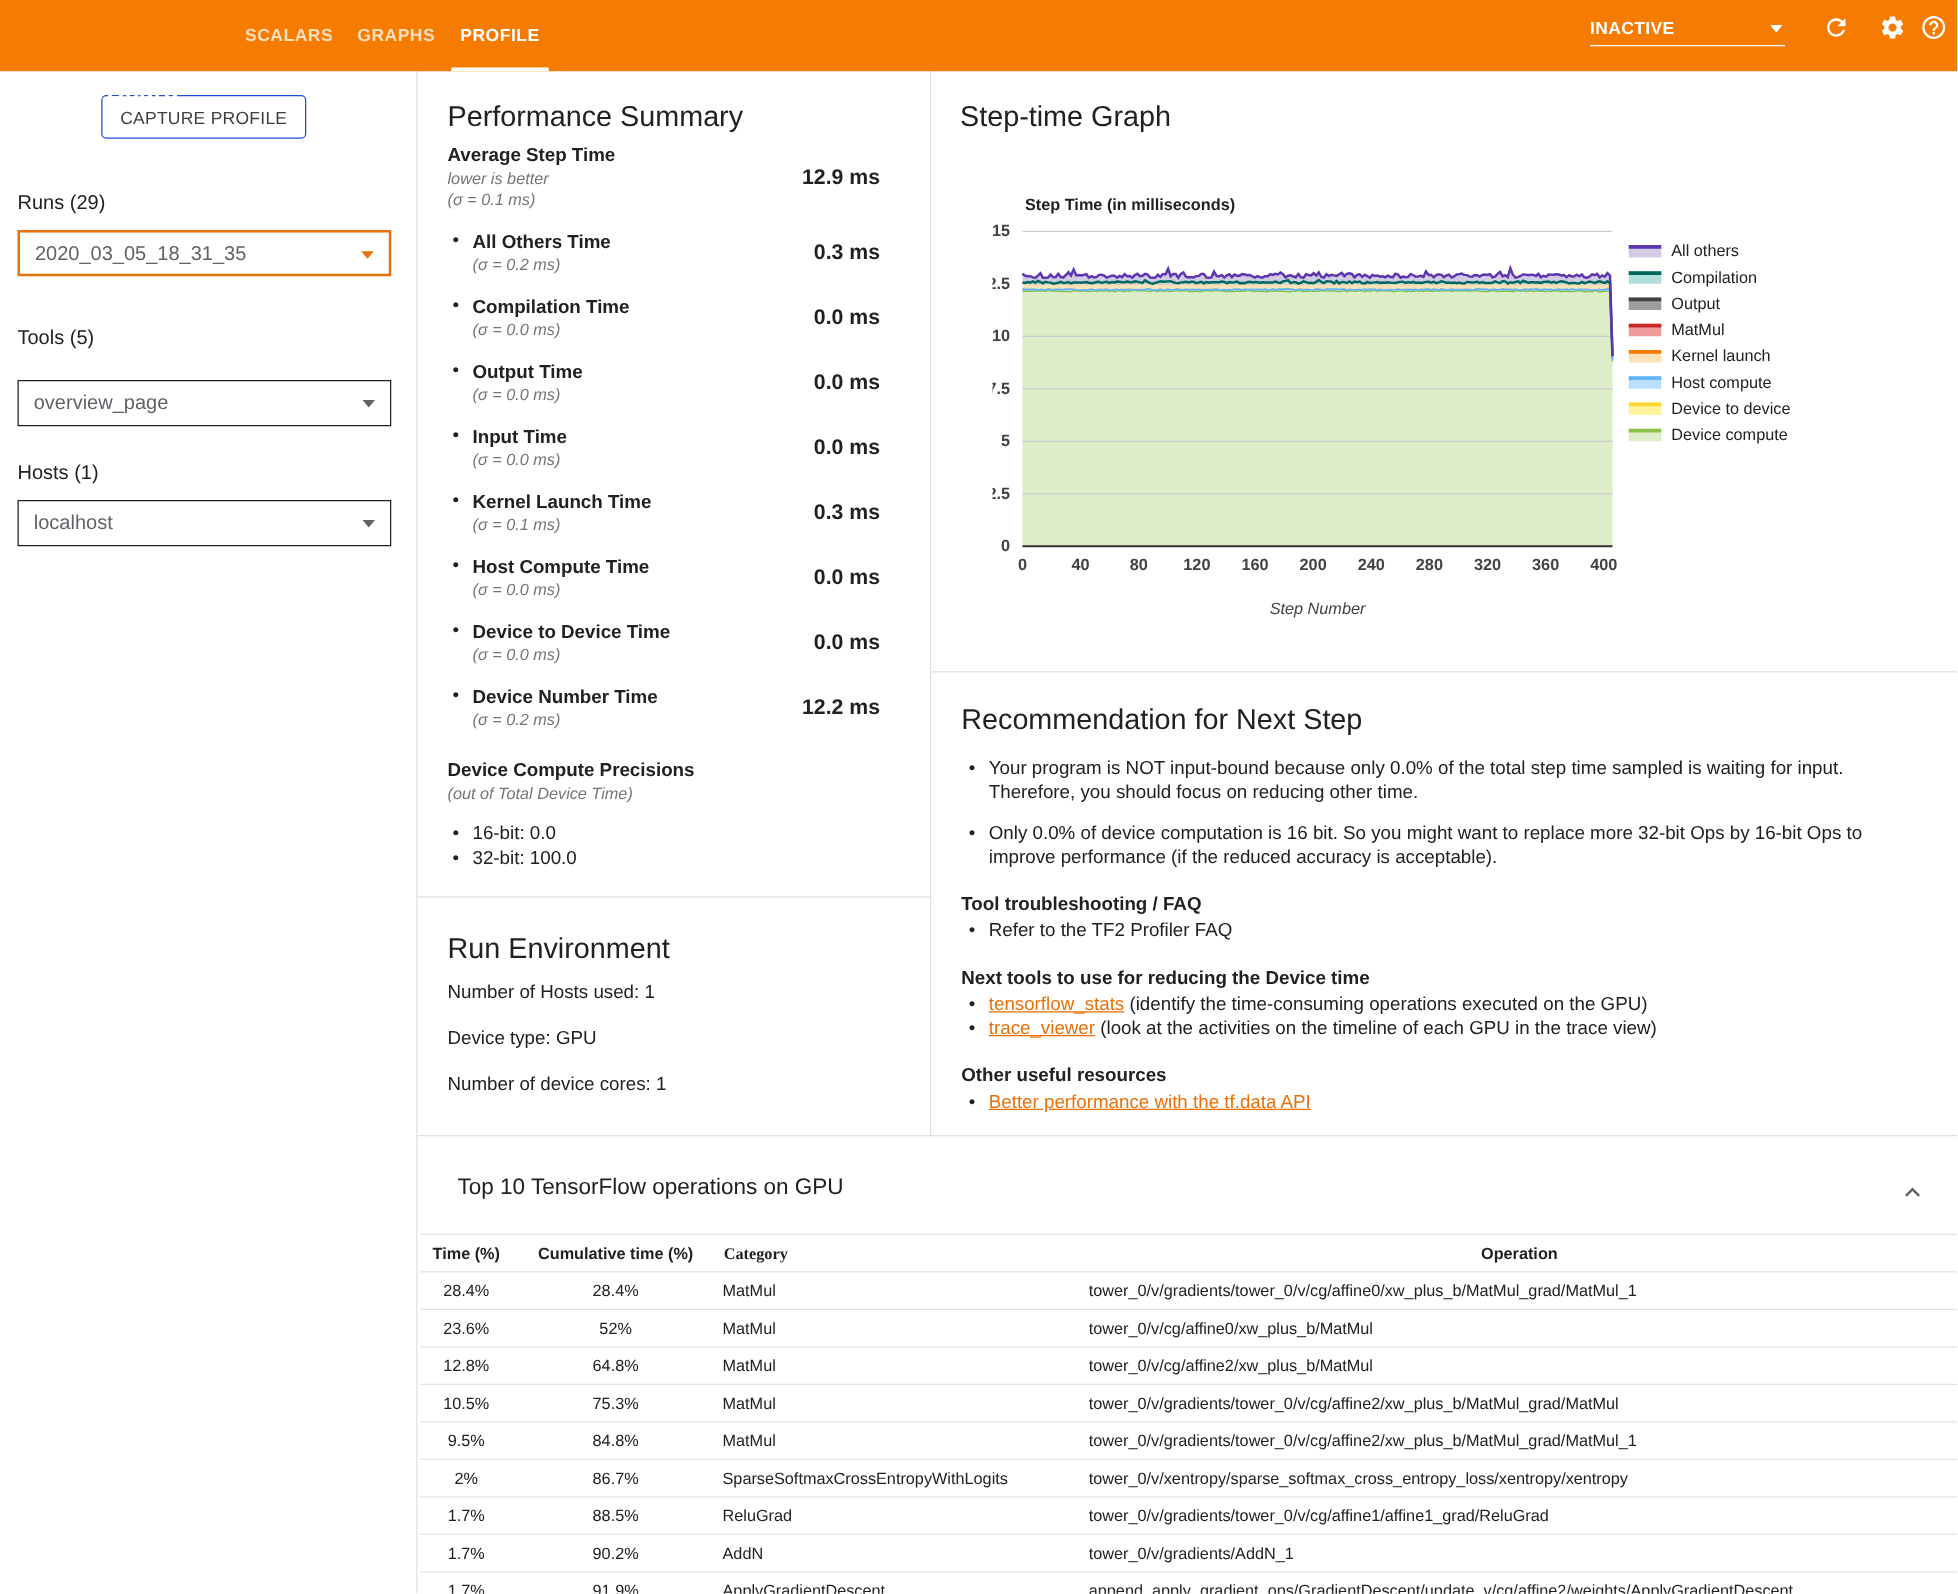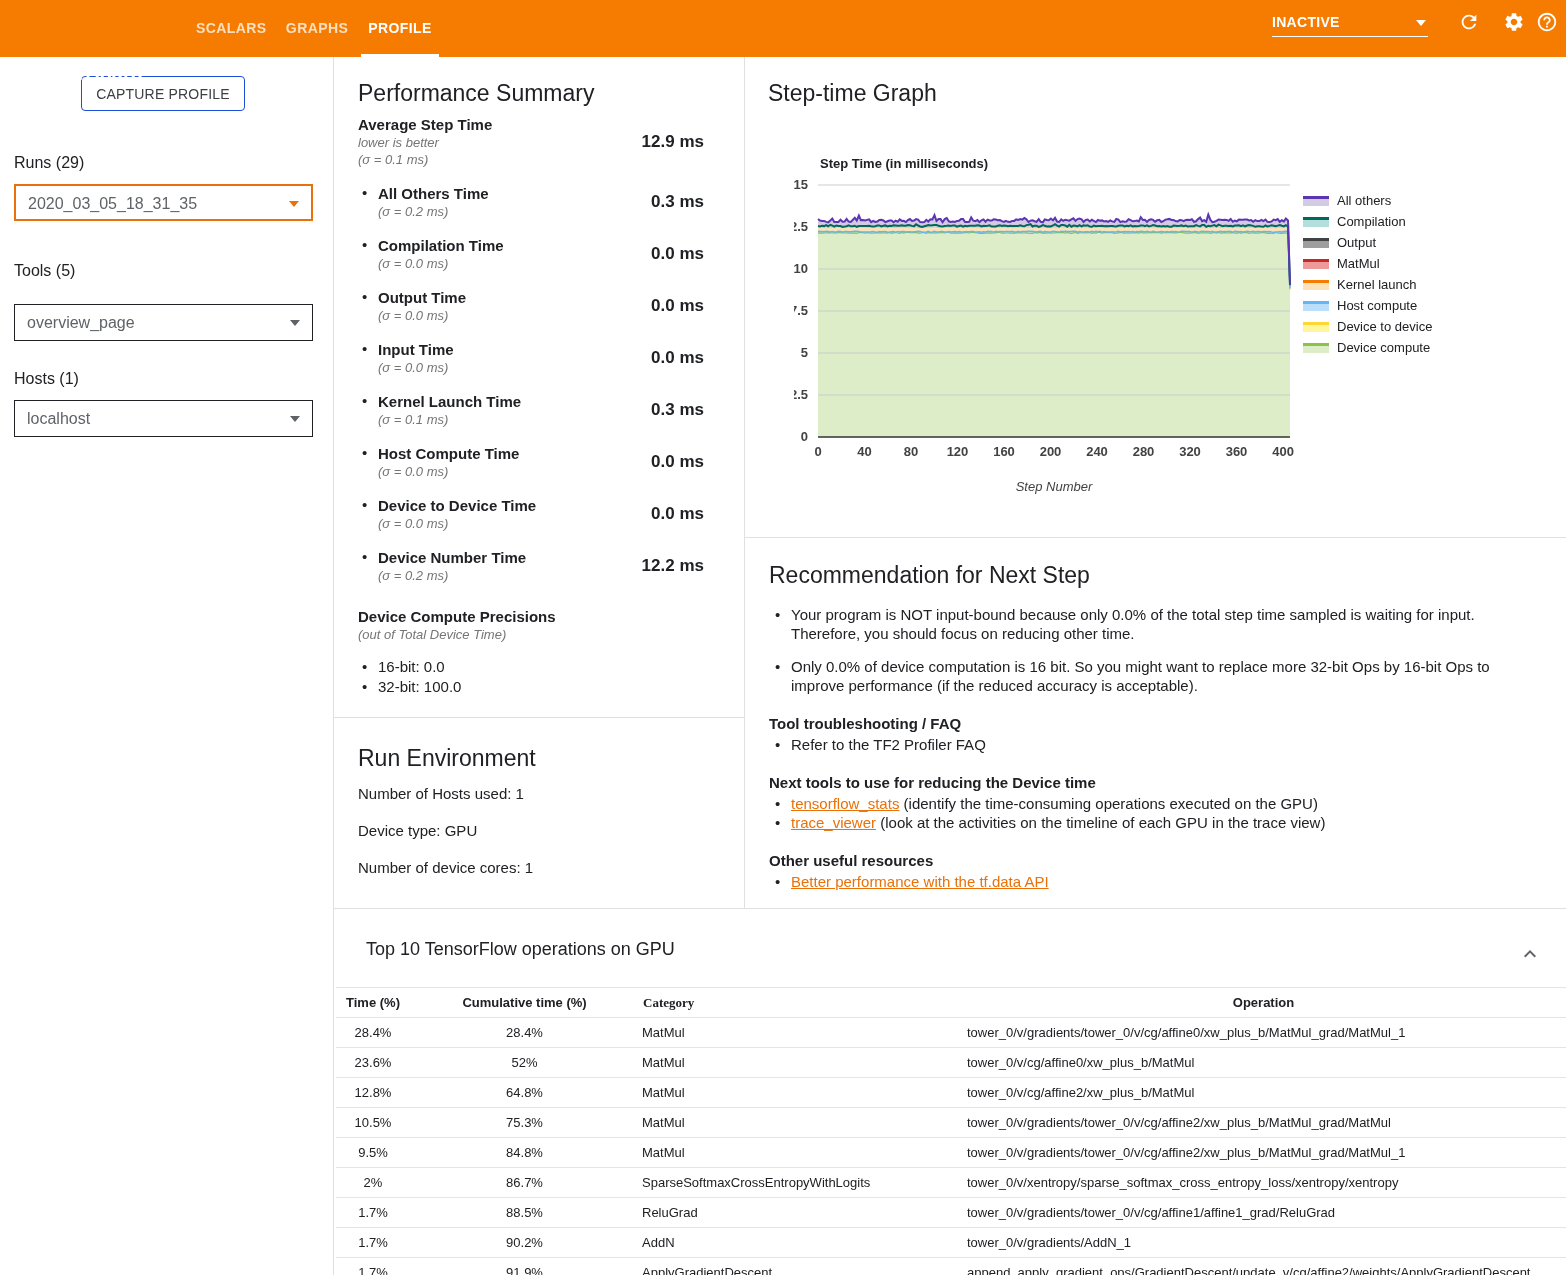--- a/index.html
+++ b/index.html
@@ -88,21 +88,21 @@
   .rec-li { position:relative; padding-left:22px; font-size:15px; line-height:19px; color:#202124; }
   .rec-li::before { content:"•"; position:absolute; left:6px; top:0; }
   .rec-link { color:#e8710a; text-decoration:underline; cursor:pointer; }
 
   
   .top-ops { position:absolute; left:334px; top:909px; width:1232px; }
   .ops-title { position:absolute; left:32px; top:30px; font-size:18px; font-weight:400; color:#202124; }
   .collapse-btn { position:absolute; left:1184px; top:33px; width:24px; height:24px; cursor:pointer; }
   .collapse-btn svg { width:24px; height:24px; fill:#5f6368; }
   .ops-table { position:absolute; left:2px; top:78px; width:1230px; }
-  .t-row { display:flex; border-bottom:1px solid #e4e4e4;gap:32px; }
+  .t-row { display:flex; border-bottom:1px solid #e4e4e4; }
   .t-head { border-top:1px solid #e4e4e4; }
   .t-cell { font-size:13px; color:#202124; padding:8px 4px 7px 4px; line-height:14px; }
   .t-head .t-cell { font-weight:700; }
   .c0 { width:74px; text-align:center; }
   .c1 { width:165px; text-align:center; }
   .c2 { width:290px; text-align:left; padding-left:3px; }
   .t-head .c2 { text-align:left; padding-left:4px;font-family:Liberation Serif, serif; }
   .c3 { flex:1; text-align:left; padding-left:6px; }
   .t-head .c3 { text-align:center; padding-left:4px; }
 </style>

